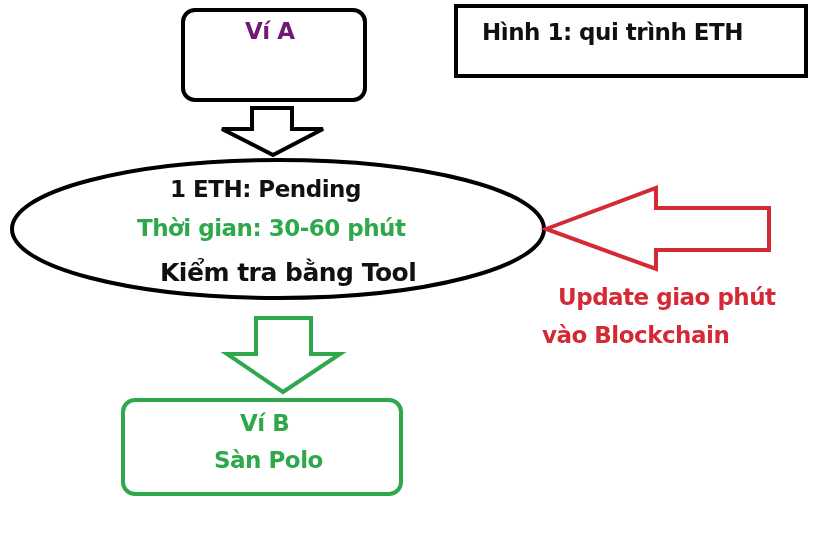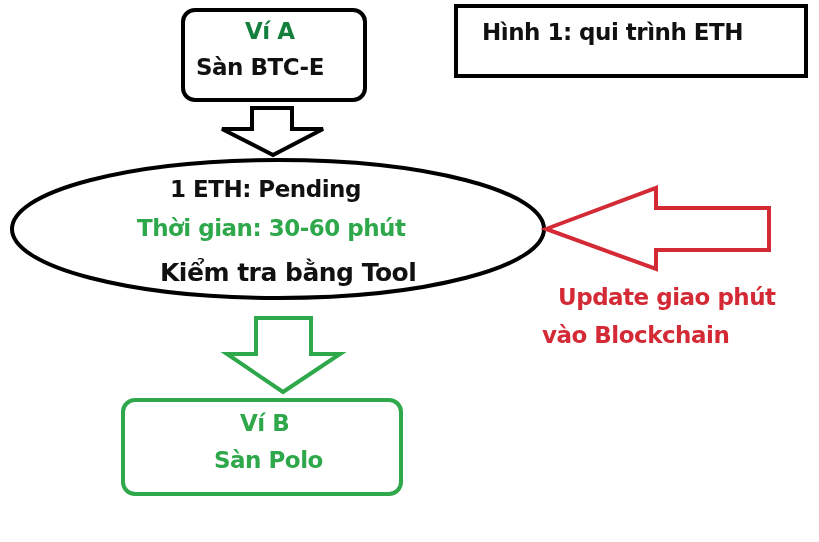--- a/index.html
+++ b/index.html
@@ -14,22 +14,21 @@
 </head>
 <body>
 
 <div class="diagram">
 
   <div class="title-box">
     <span class="txt">Hình 1: qui trình ETH</span>
   </div>
 
   <div class="box-a"></div>
-  <span class="txt" style="left:245px; top:18px; font-size:23px; color:#15803d;">Ví A</span>
-  <span class="txt" style="left:196px; top:54px; font-size:23px; color:#111;">Sàn BTC-E</span>
+  <span class="txt" style="left:245px; top:18px; font-size:23px; color:#701a75;">Ví A</span>
 
   <svg width="819" height="542" style="position:absolute;left:0;top:0;">
 
     <polygon points="252,108 292,108 292,129 323,129 273,155 222,129 252,129" fill="#ffffff" stroke="#000000" stroke-width="4" stroke-linejoin="miter"></polygon>
 
     <ellipse cx="278" cy="229" rx="266" ry="69" fill="#ffffff" stroke="#000000" stroke-width="4"></ellipse>
 
     <polygon points="256,318 311,318 311,354 340,354 283,392 227,354 256,354" fill="#ffffff" stroke="#2ea84a" stroke-width="4" stroke-linejoin="miter"></polygon>
 
     <polygon points="546,229 656,188 656,208 769,208 769,250 656,250 656,269" fill="#ffffff" stroke="#d42a35" stroke-width="4" stroke-linejoin="miter"></polygon>

